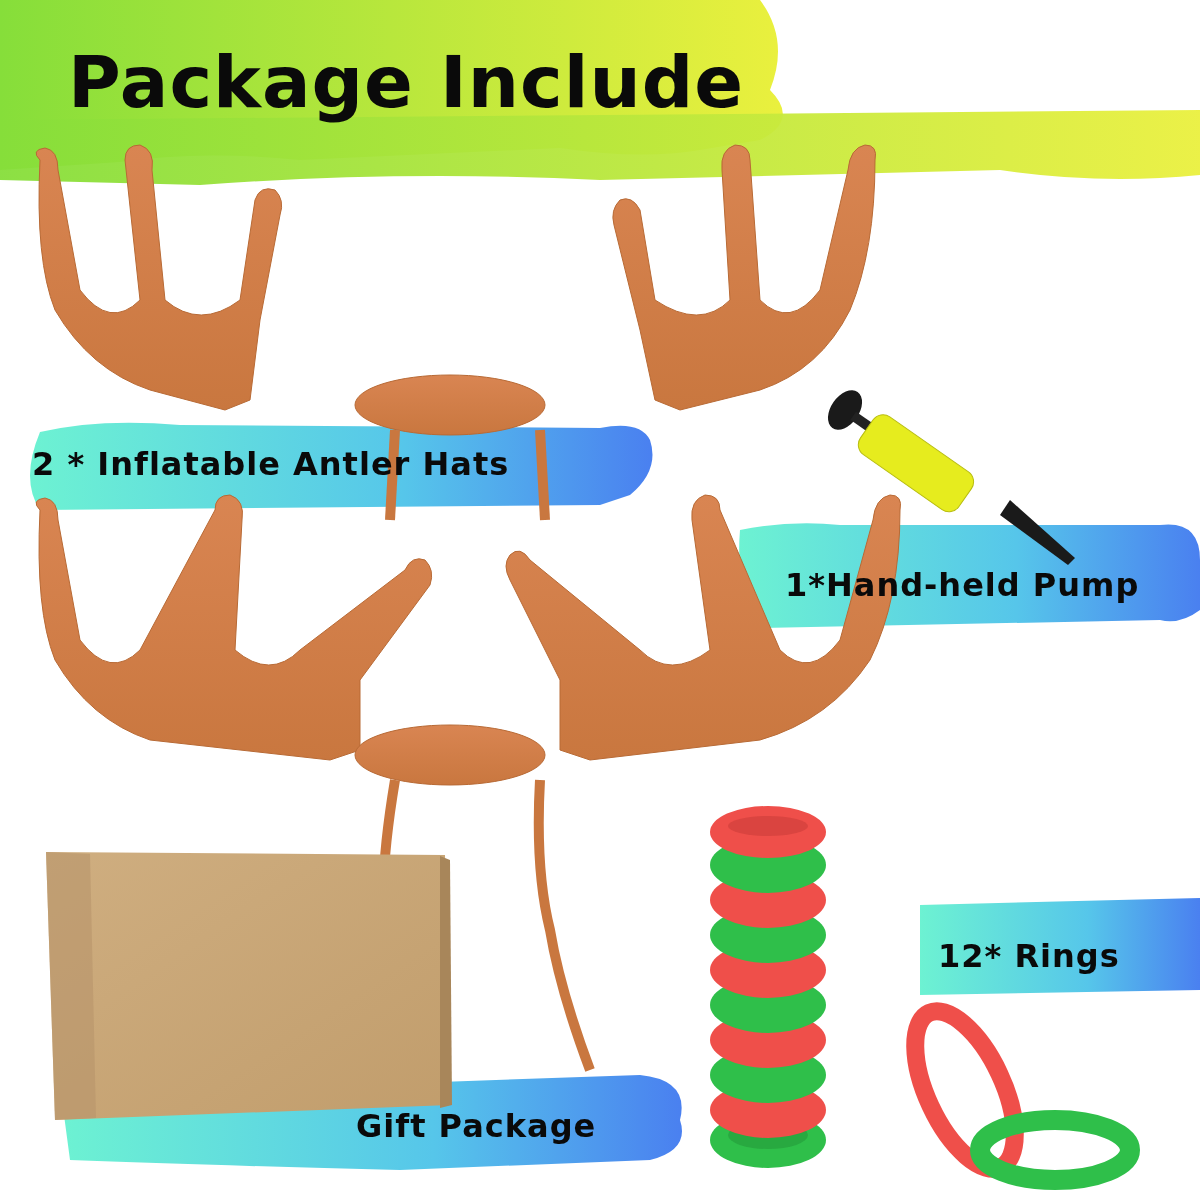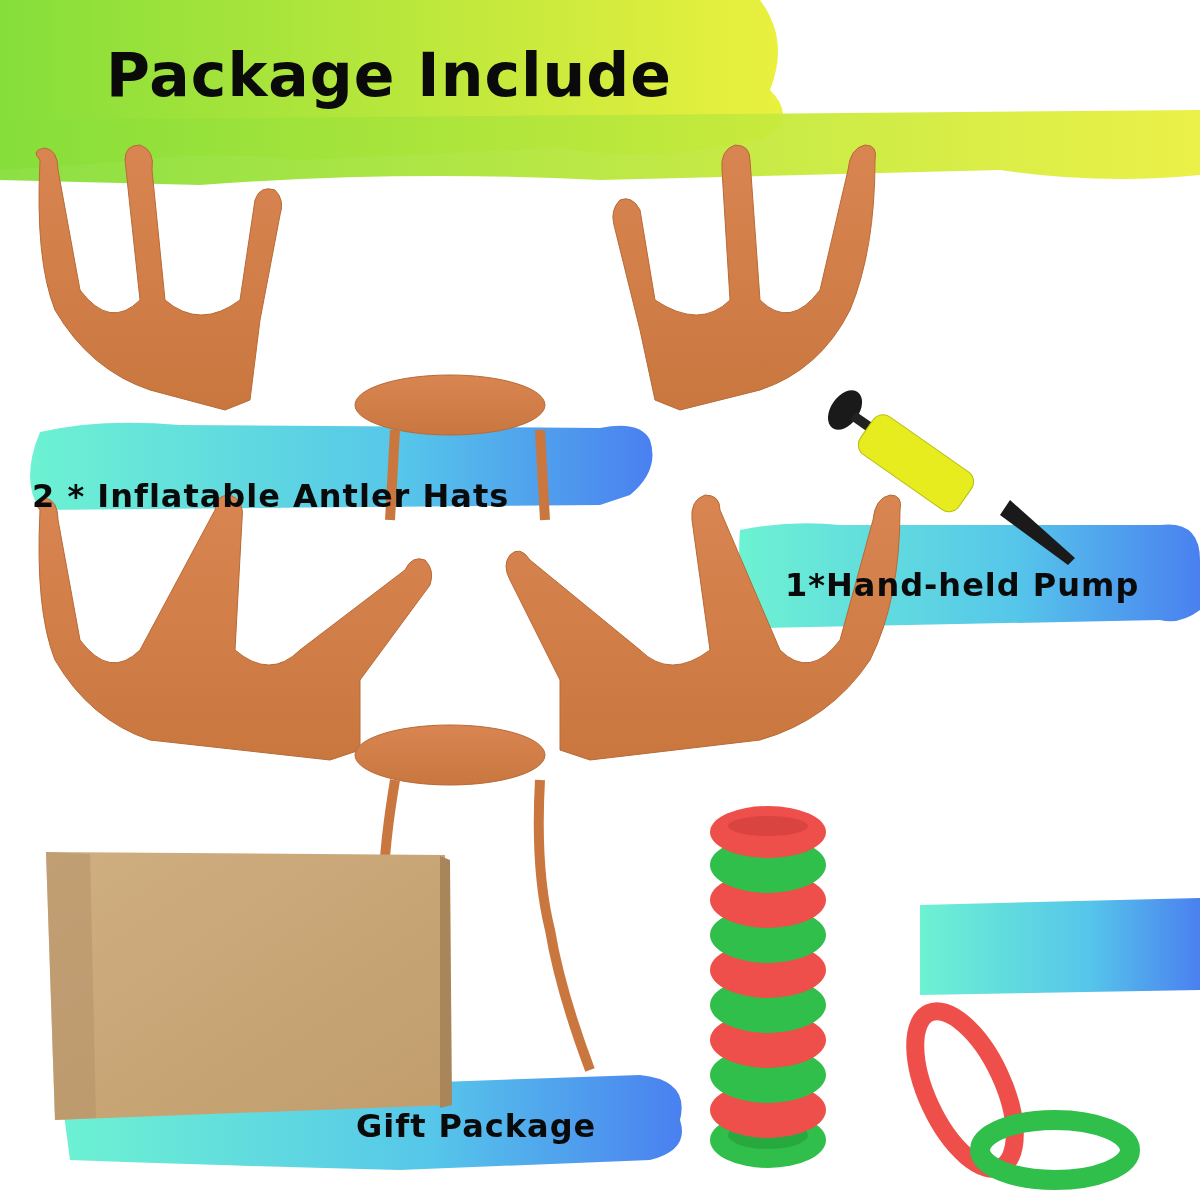--- a/index.html
+++ b/index.html
@@ -92,22 +92,23 @@
       <ellipse cx="768" cy="865" rx="58" ry="28" fill="#2fbf4a"></ellipse>
       <ellipse cx="768" cy="832" rx="58" ry="26" fill="#ef4f4a"></ellipse>
       <ellipse cx="768" cy="826" rx="40" ry="10" fill="#c53a36" opacity="0.5"></ellipse>
 
       <ellipse cx="965" cy="1090" rx="38" ry="85" fill="none" stroke="#ef4f4a" stroke-width="18" transform="rotate(-25 965 1090)"></ellipse>
 
       <ellipse cx="1055" cy="1150" rx="75" ry="30" fill="none" stroke="#2fbf4a" stroke-width="20"></ellipse>
     </g>
   </svg>
 
-  <div class="label" style="left:68px;top:40px;font-size:60px;margin-left:38px;">Package Include</div>
+  <div class="label" style="left:68px;top:40px;font-size:72px;">Package Include</div>
 
-  <div class="label" style="left:32px;top:477px;font-size:32px;">2 * Inflatable Antler Hats</div>
+  <div class="label" style="left:32px;top:445px;font-size:32px;">2 * Inflatable Antler Hats</div>
 
   <div class="label" style="left:785px;top:566px;font-size:32px;">1*Hand-held Pump</div>
 
+  <div class="label" style="left:938px;top:937px;font-size:32px;">12* Rings</div>
 
   <div class="label" style="left:340px;top:1107px;font-size:32px;margin-left:16px;">Gift Package</div>
 
 </div>
 
 </body></html>

